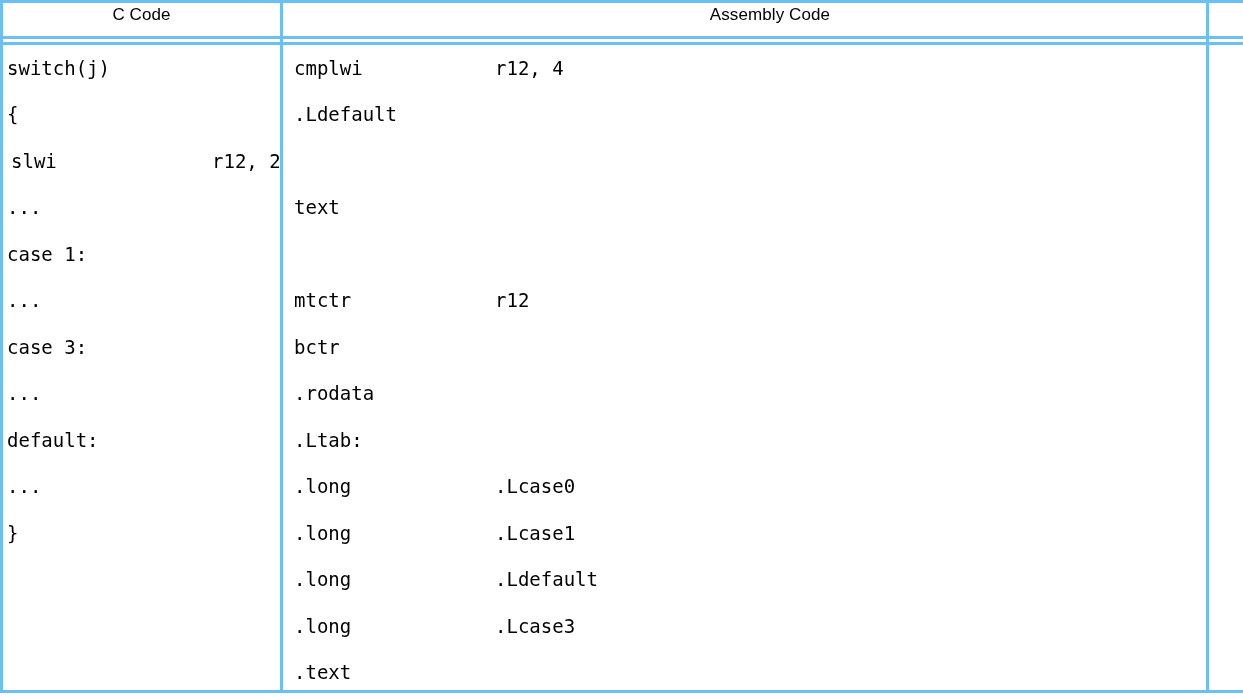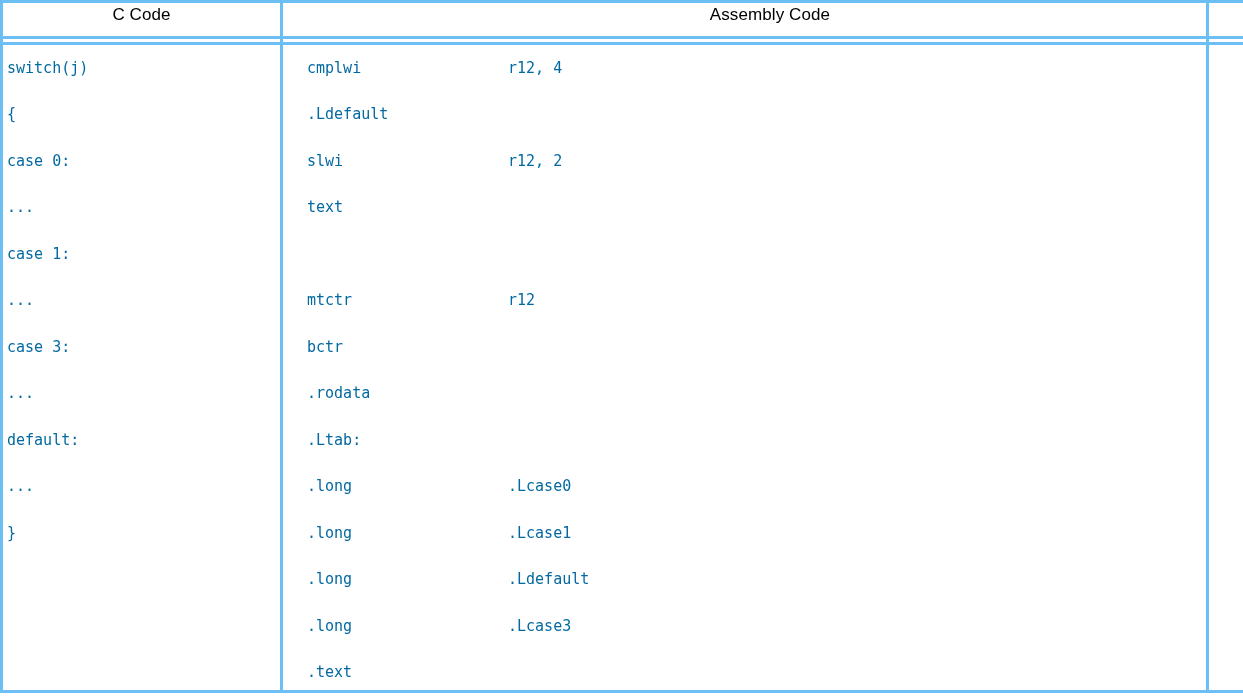--- a/index.html
+++ b/index.html
@@ -65,34 +65,34 @@
     height: 645px;
   }
   .row {
     position: relative;
     height: 46.5px;
     display: flex;
     align-items: center;
   }
   .cell {
     font-family: "DejaVu Sans Mono", "Liberation Mono", monospace;
-    font-size: 15px;
-    color: #0369a1;
+    font-size: 19px;
+    color: #000000;
     white-space: pre;
     line-height: 1;
   }
   .cell-c {
     width: 283px;
     box-sizing: border-box;
     padding-left: 7px;
   }
   .cell-asm {
     width: 926px;
     box-sizing: border-box;
-    padding-left: 24px;
+    padding-left: 11px;
     display: flex;
   }
   .mnemonic {
     display: inline-block;
     width: 201px;
     flex: 0 0 201px;
   }
   .operand {
     display: inline-block;
   }
@@ -118,21 +118,20 @@
   <div class="body-area" id="body-area">
       <div class="row">
         <div class="cell cell-c">switch(j)</div>
         <div class="cell cell-asm"><span class="mnemonic">cmplwi</span><span class="operand">r12, 4</span></div>
       </div>
       <div class="row">
         <div class="cell cell-c">{</div>
         <div class="cell cell-asm"><span class="operand">.Ldefault</span></div>
       </div>
       <div class="row">
-        <div class="cell cell-c">case 0:</div>
         <div class="cell cell-asm"><span class="mnemonic">slwi</span><span class="operand">r12, 2</span></div>
       </div>
       <div class="row">
         <div class="cell cell-c">...</div>
         <div class="cell cell-asm"><span class="mnemonic">text</span></div>
       </div>
       <div class="row">
         <div class="cell cell-c">case 1:</div>
       </div>
       <div class="row">

